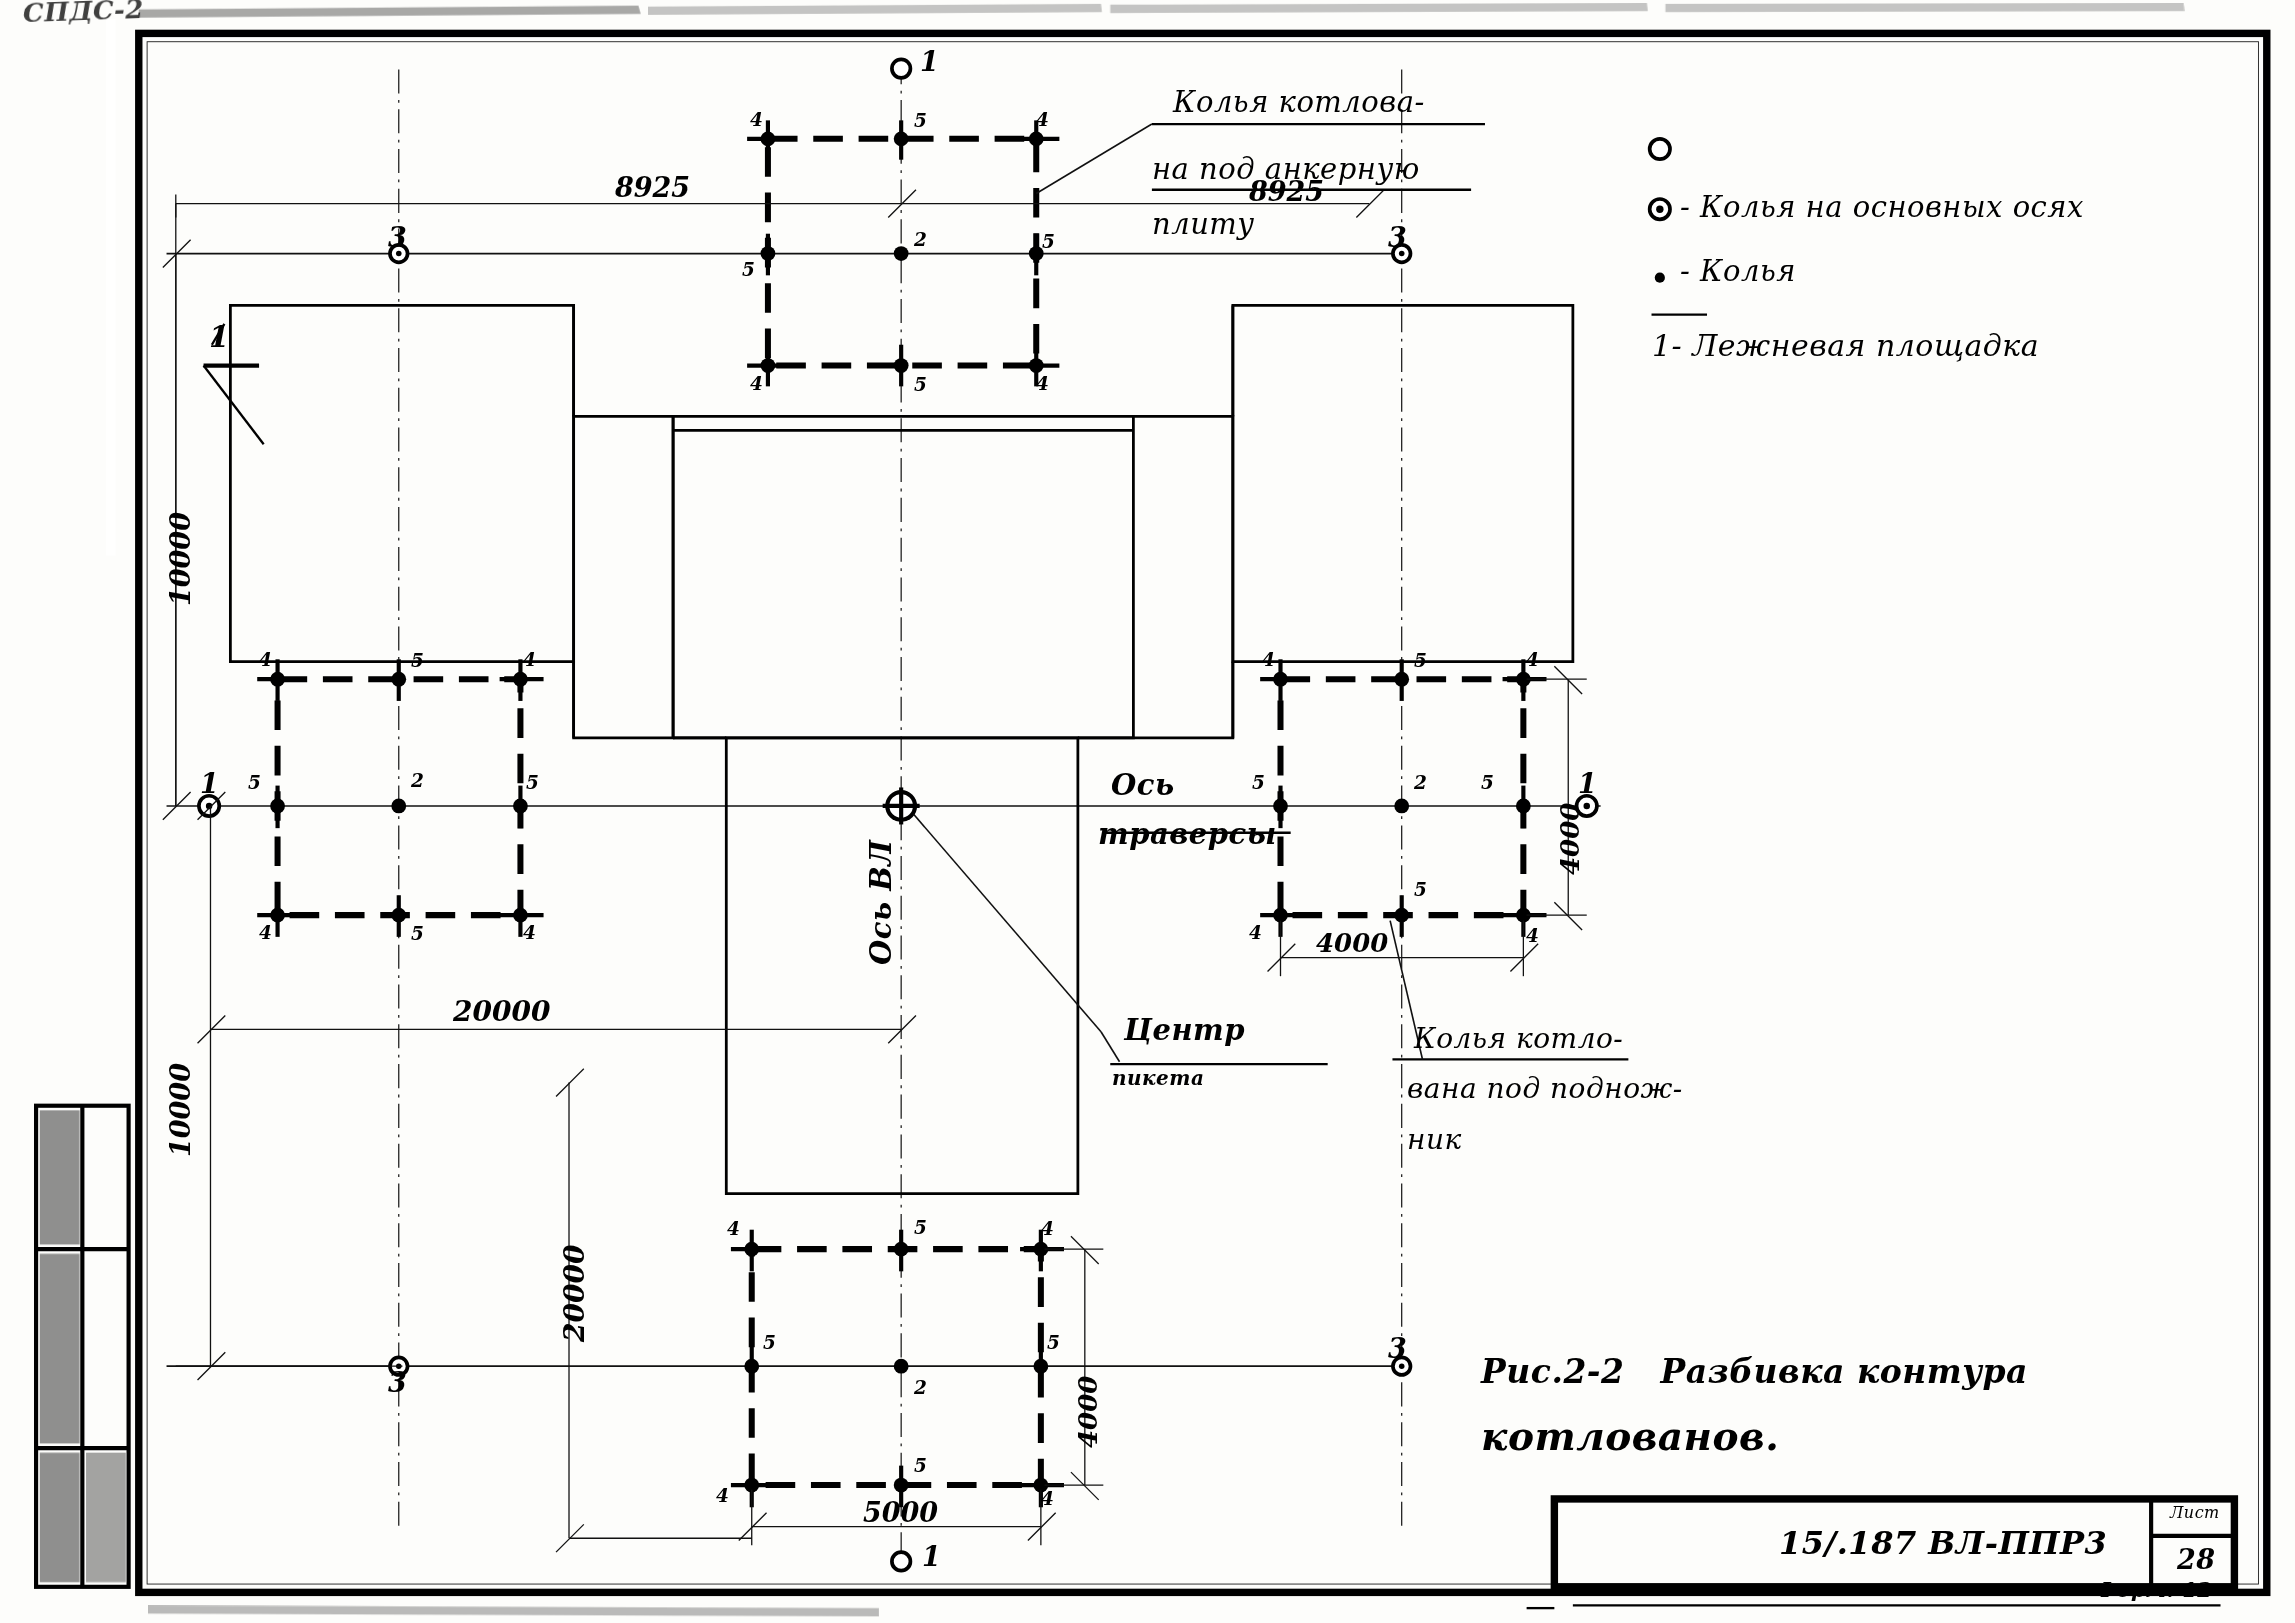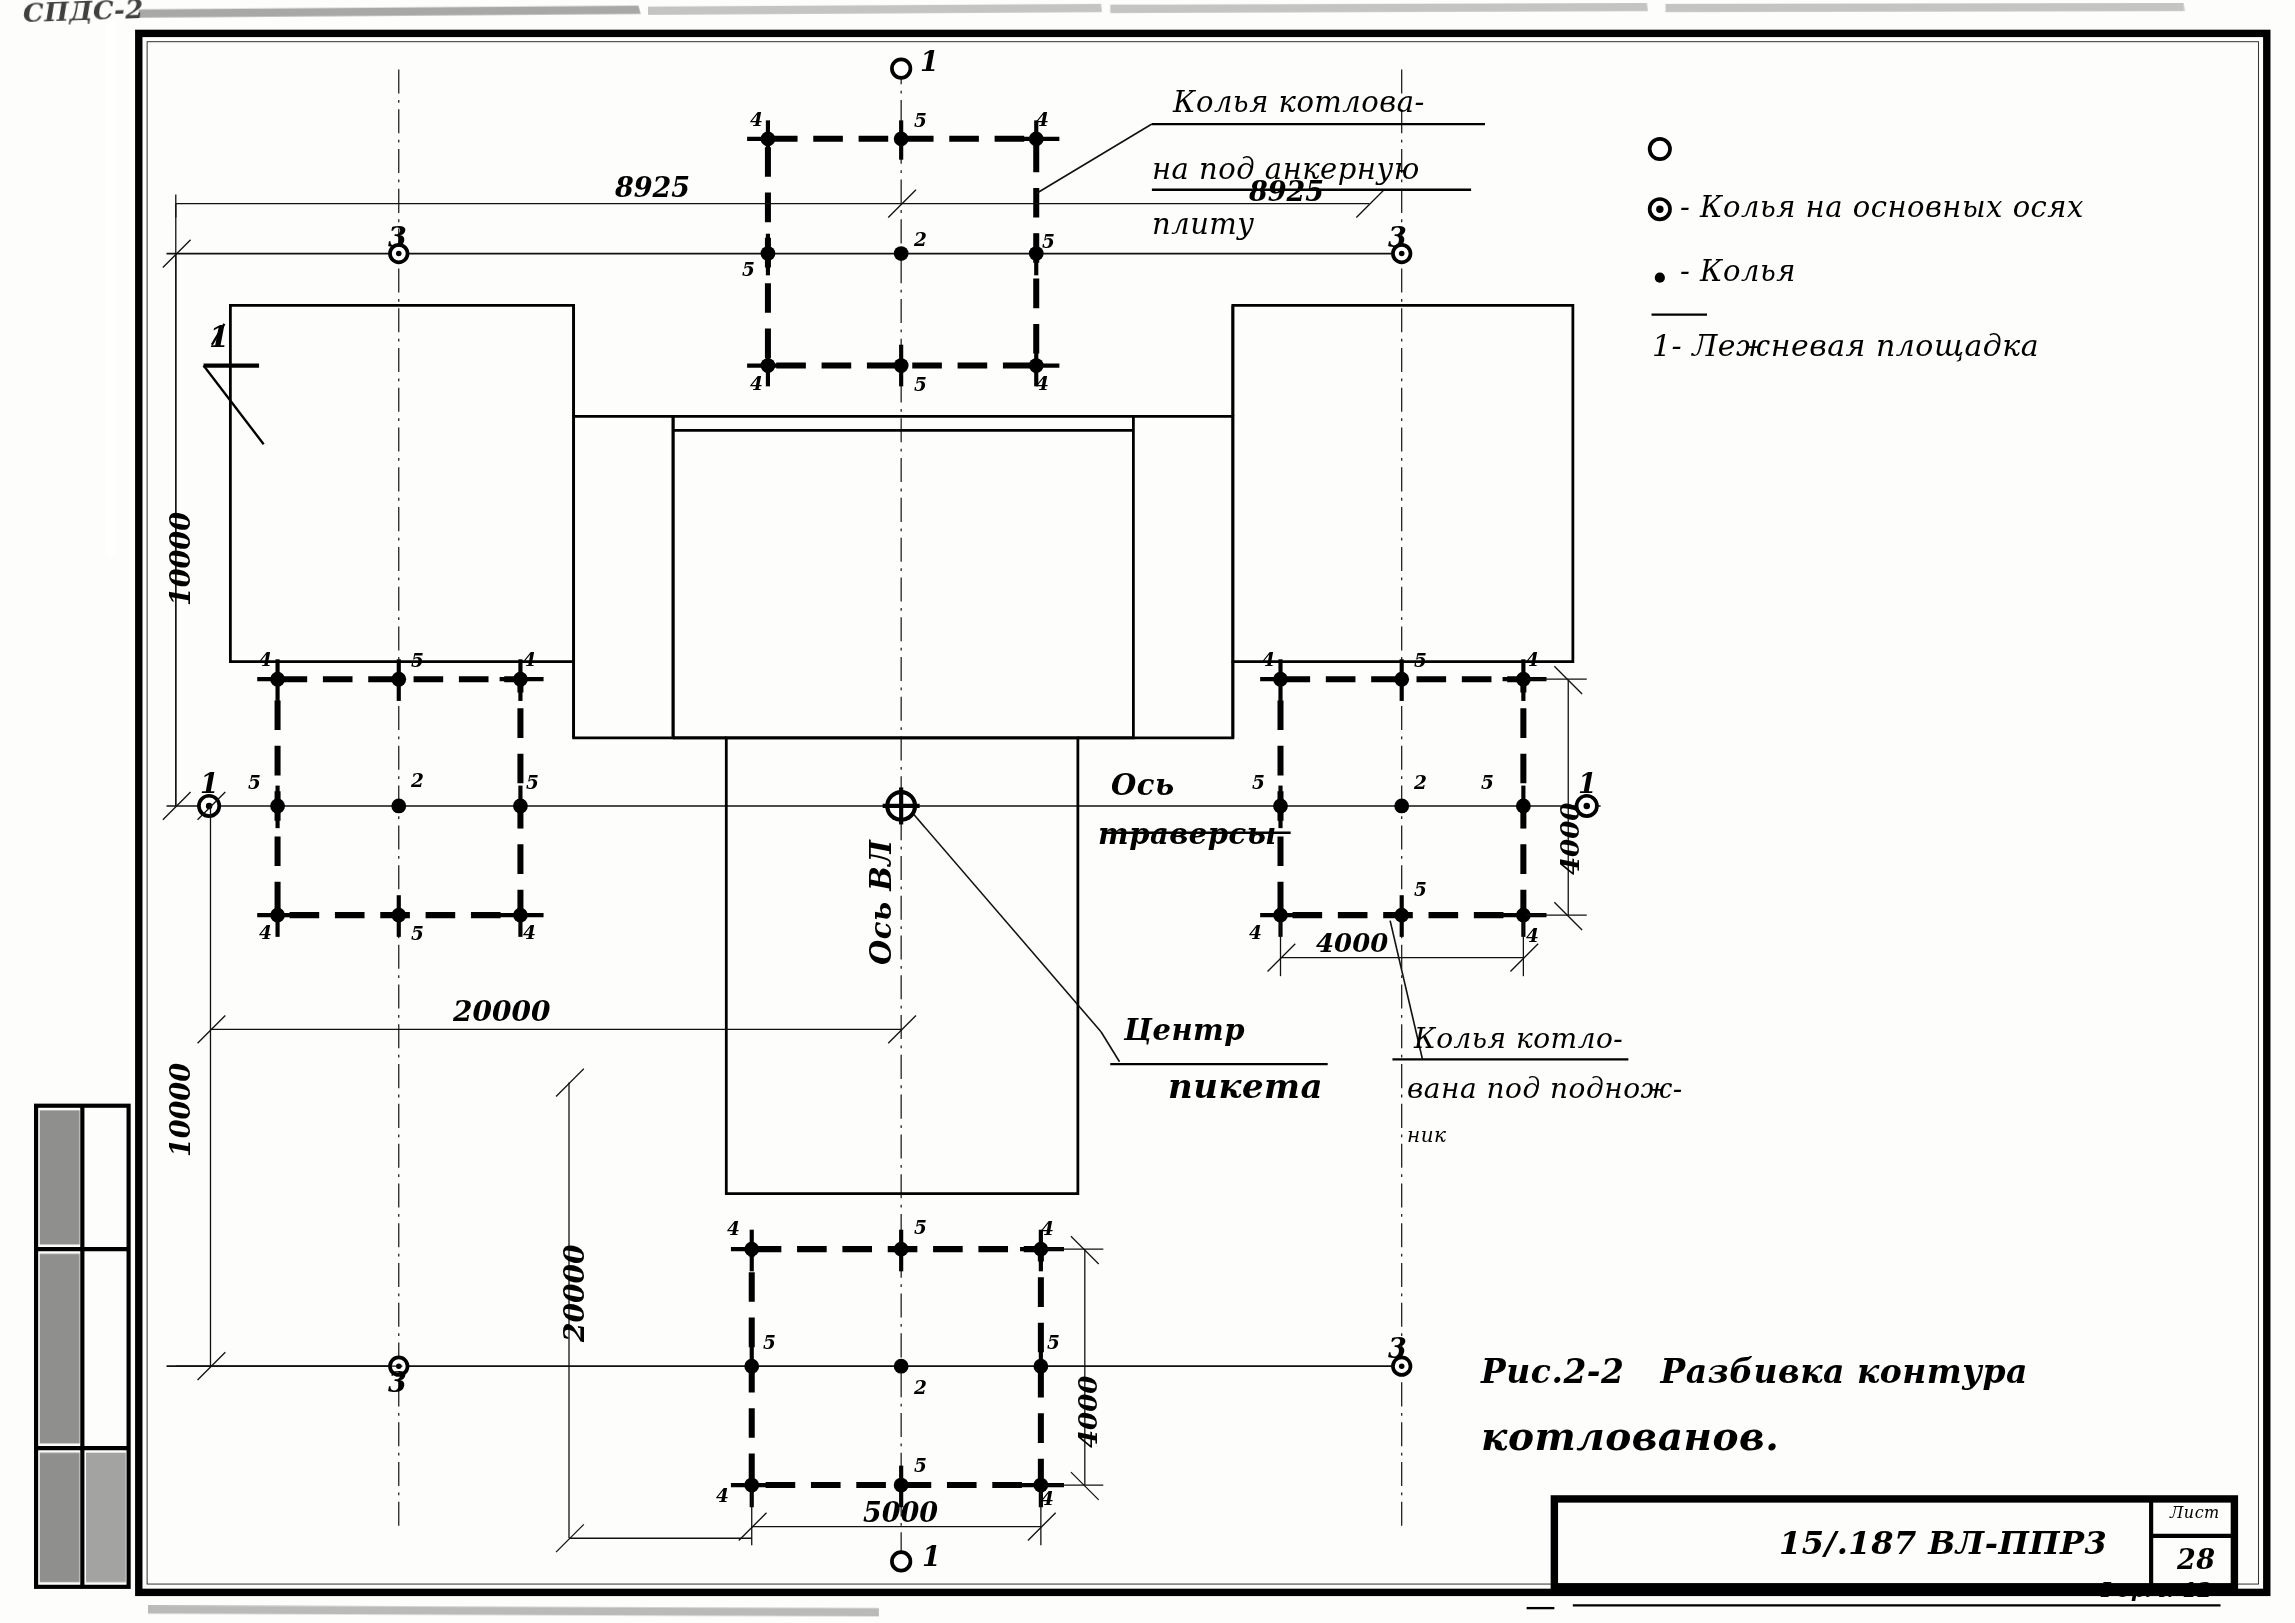--- a/index.html
+++ b/index.html
@@ -460,24 +460,24 @@
 
   <div class="num" style="left:863px;top:1497px;font-size:27px;">5000</div>
   <div class="num rot90" style="left:1073px;top:1448px;font-size:26px;">4000</div>
 
   <div class="hw" style="left:1173px;top:86px;font-size:29px;">Колья котлова-</div>
   <div class="hw" style="left:1152px;top:153px;font-size:29px;">на под анкерную</div>
   <div class="hw" style="left:1152px;top:208px;font-size:29px;">плиту</div>
 
   <div class="hw" style="left:1414px;top:1023px;font-size:28px;">Колья котло-</div>
   <div class="hw" style="left:1407px;top:1073px;font-size:28px;">вана под поднож-</div>
-  <div class="hw" style="left:1407px;top:1124px;font-size:20px;">ник</div>
+  <div class="hw" style="left:1407px;top:1124px;font-size:28px;">ник</div>
 
   <div class="hw b" style="left:1124px;top:1014px;font-size:29px;">Центр</div>
-  <div class="hw b" style="left:1168px;top:1067px;font-size:34px;">пикета</div>
+  <div class="hw b" style="left:1112px;top:1067px;font-size:20px;">пикета</div>
 
   <div class="hw b" style="left:1111px;top:769px;font-size:29px;">Ось</div>
   <div class="hw b" style="left:1098px;top:818px;font-size:29px;">траверсы</div>
 
   <div class="hw b rot90" style="left:865px;top:965px;font-size:29px;">Ось ВЛ</div>
 
   <div class="marklbl" style="left:209px;top:320px;font-size:29px;">1</div>
 
   <div class="hw" style="left:1680px;top:191px;font-size:29px;">- Колья на основных осях</div>
   <div class="hw" style="left:1680px;top:255px;font-size:29px;">- Колья</div>

